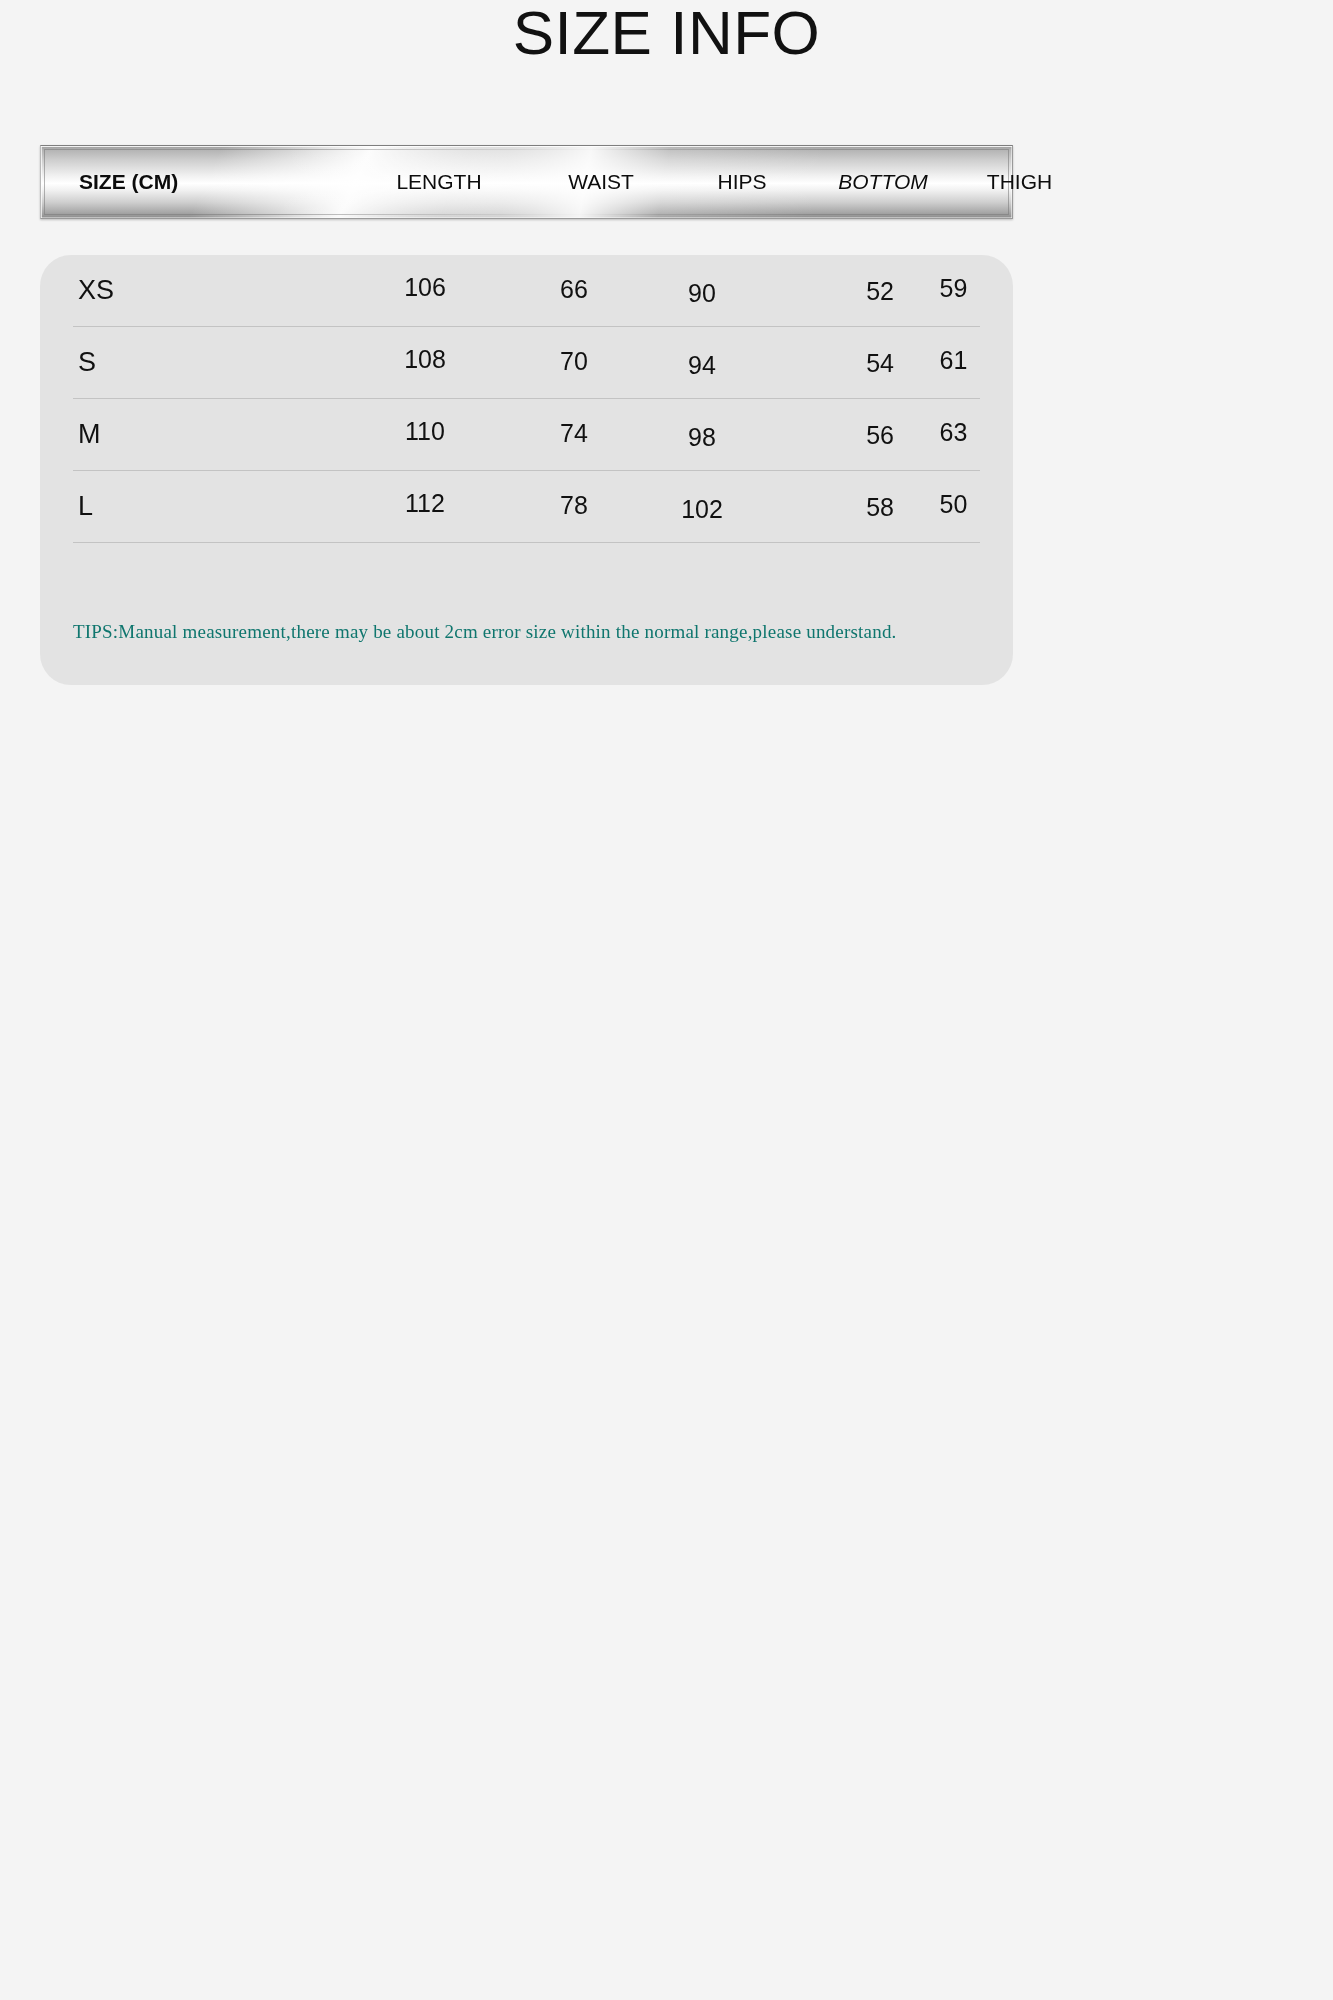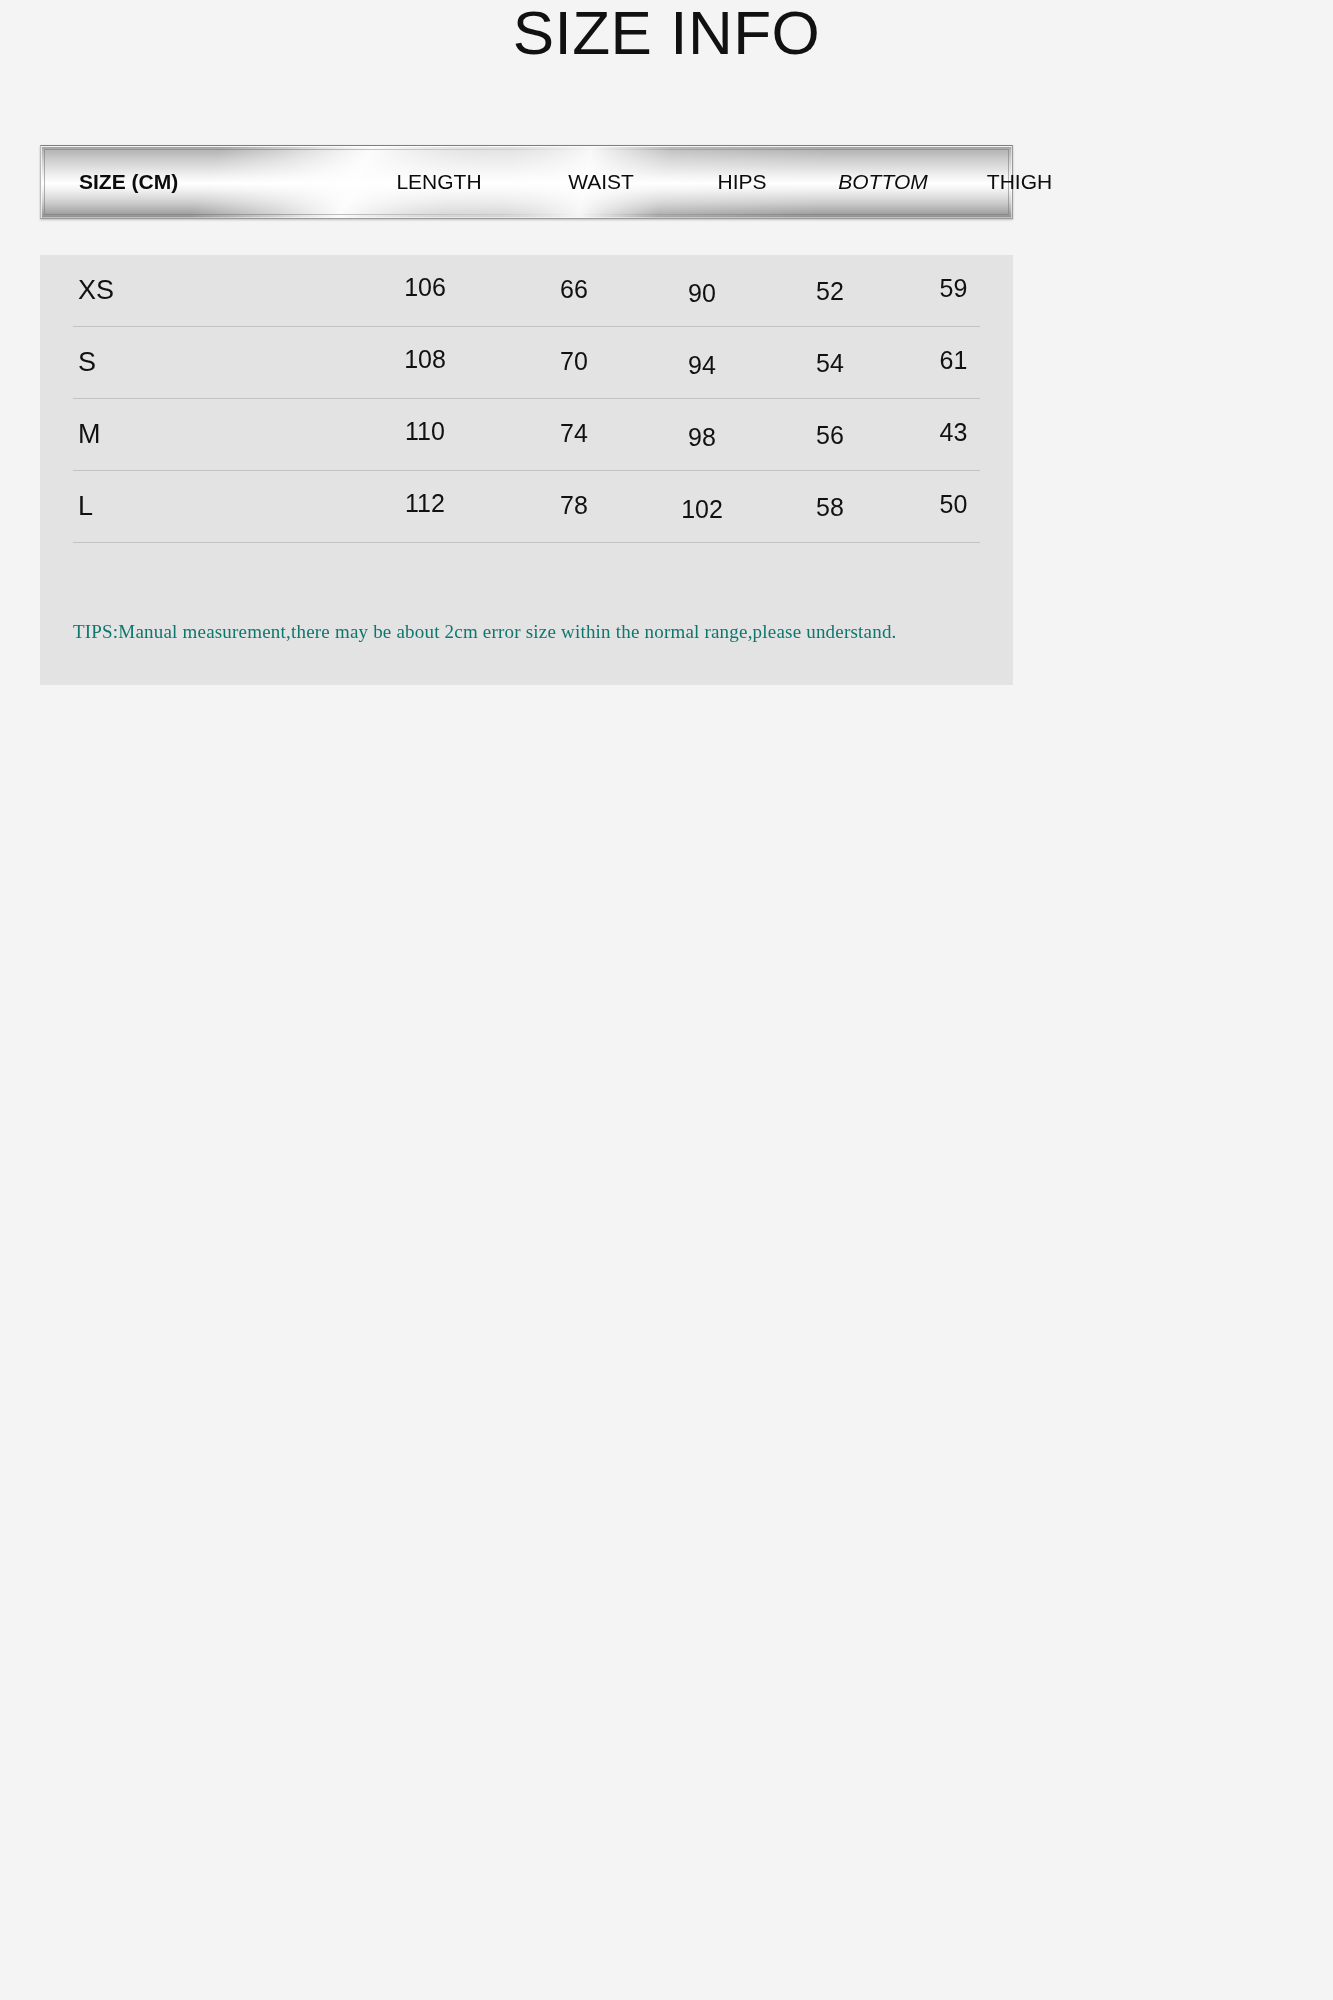--- a/index.html
+++ b/index.html
@@ -119,20 +119,21 @@
   .hcell-bottom { flex: 0 0 128px; font-style: italic; }
   .hcell-thigh  { flex: 0 0 119px; }
 
   
   .chart-body {
     background: #e3e3e3;
     padding: 0;
     position: relative;
     height: 430px;
     box-sizing: border-box;
+    border-radius: 31px;
   }
 
   .data-row {
     position: relative;
     display: flex;
     align-items: center;
     height: 71px;
     margin: 0 33px;
     border-bottom: 1px solid #c3c3c3;
   }
@@ -149,21 +150,21 @@
   .cell-size {
     flex: 0 0 267px;
     text-align: left;
     padding-left: 5px;
     font-size: 27px;
     box-sizing: border-box;
   }
   .cell-length { flex: 0 0 170px; position: relative; top: -3px; }
   .cell-waist  { flex: 0 0 128px; position: relative; top: -1px; }
   .cell-hips   { flex: 0 0 128px; position: relative; top: 3px; }
-  .cell-bottom { flex: 0 0 128px; position: relative; top: 1px; }
+  .cell-bottom { flex: 0 0 128px; position: relative; top: 1px; text-align: right; }
   .cell-thigh  { flex: 0 0 119px; position: relative; top: -2px; }
 
   .tips {
     position: absolute;
     left: 33px;
     bottom: 42px;
     font-family: "Liberation Serif", serif;
     font-size: 19px;
     color: #0f766e;
     letter-spacing: 0.2px;
@@ -207,21 +208,21 @@
       <div class="cell cell-bottom">54</div>
       <div class="cell cell-thigh">61</div>
     </div>
 
     <div class="data-row">
       <div class="cell cell-size">M</div>
       <div class="cell cell-length">110</div>
       <div class="cell cell-waist">74</div>
       <div class="cell cell-hips">98</div>
       <div class="cell cell-bottom">56</div>
-      <div class="cell cell-thigh">43</div>
+      <div class="cell cell-thigh">63</div>
     </div>
 
     <div class="data-row">
       <div class="cell cell-size">L</div>
       <div class="cell cell-length">112</div>
       <div class="cell cell-waist">78</div>
       <div class="cell cell-hips">102</div>
       <div class="cell cell-bottom">58</div>
       <div class="cell cell-thigh">50</div>
     </div>

